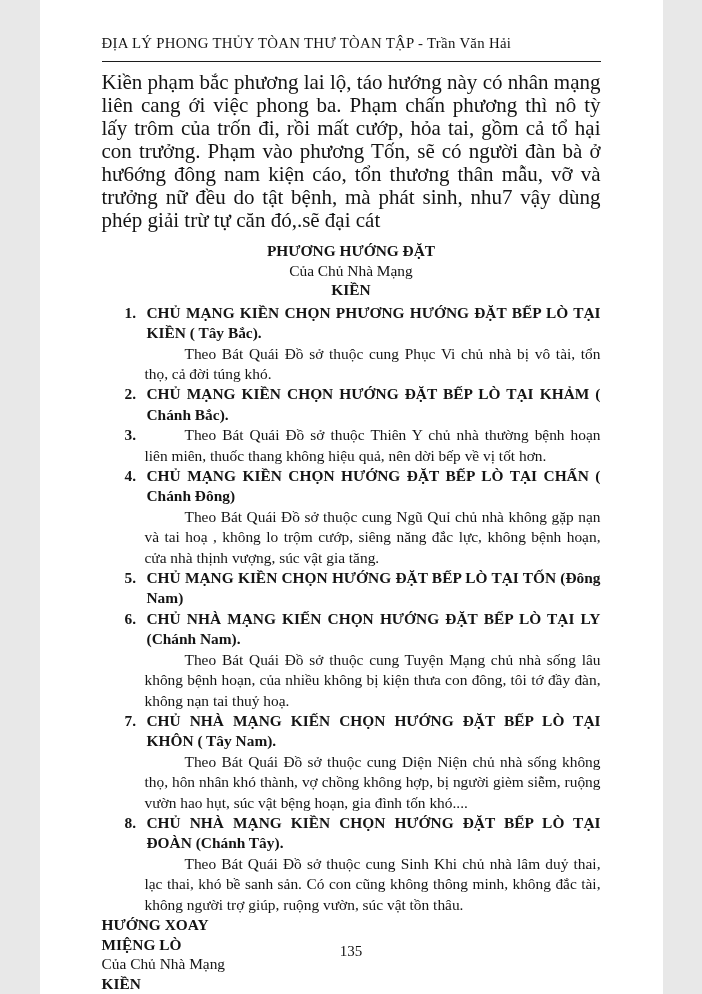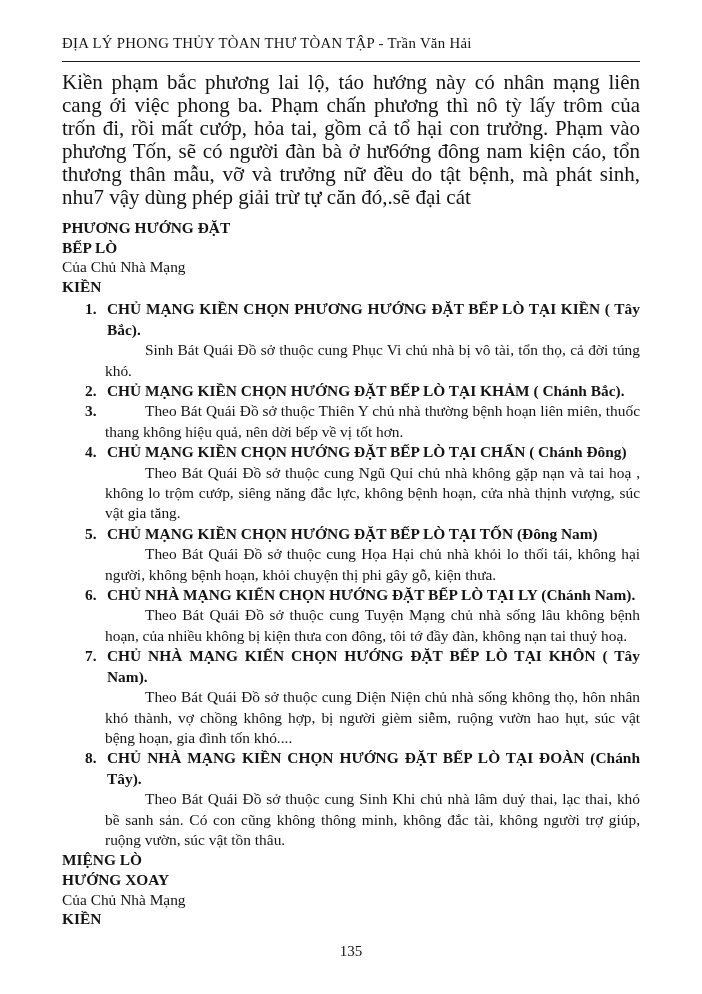--- a/index.html
+++ b/index.html
@@ -1,18 +1,18 @@
 <!DOCTYPE html>
 <html><head>
 <meta charset="utf-8">
 <style>
   html, body { margin: 0; padding: 0; background: #e8e8e8; }
   .page {
     position: relative;
-    width: 702px;
+    width: 623px;
     height: 994px;
     margin: 0 auto;
     background: #ffffff;
     color: #141414;
     font-family: "Liberation Serif", "DejaVu Serif", serif;
     box-sizing: border-box;
     padding: 34px 62px 8px 62px;
     overflow: hidden;
   }
   .doc-header {
@@ -21,21 +21,21 @@
     line-height: 18px;
     padding-bottom: 9px;
     border-bottom: 1.6px solid #1c1c1c;
   }
   .intro {
     margin-top: 9px;
     font-size: 21px;
     line-height: 23px;
     text-align: justify;
   }
-  .sect { margin-top: 9px; font-size: 15.4px; line-height: 19.6px; }
+  .sect { margin-top: 9px; font-size: 15.4px; line-height: 19.6px; text-align: center; }
   .sect .b { font-weight: bold; }
   .list { margin-top: 3px; font-size: 15.4px; line-height: 20.4px; }
   .item { position: relative; }
   .item-heading {
     position: relative;
     font-weight: bold;
     text-align: justify;
     padding-left: 45px;
   }
   .item-num {
@@ -67,33 +67,32 @@
 <div class="page">
 
   <div class="doc-header">
     <span>ĐỊA LÝ PHONG THỦY TÒAN THƯ  TÒAN TẬP -  Trần Văn Hải</span>
   </div>
 
   <div class="intro">Kiền phạm bắc phương lai lộ, táo hướng này có nhân mạng liên cang ới việc phong ba. Phạm chấn phương thì nô tỳ lấy trôm của trốn đi, rồi mất cướp, hỏa tai, gồm cả tổ hại con trưởng. Phạm vào phương Tốn, sẽ có người đàn bà ở hư6ớng đông nam kiện cáo, tổn thương thân mẫu, vỡ và trưởng nữ đều do tật bệnh, mà phát sinh, nhu7 vậy dùng phép giải trừ tự căn đó,.sẽ đại cát</div>
 
   <div class="sect">
     <div class="b">PHƯƠNG HƯỚNG ĐẶT</div>
-    <div class="b">BẾP LÒ</div>
     <div>Của Chủ Nhà Mạng</div>
     <div class="b">KIỀN</div>
   </div>
 
   <div class="list">
 
     <div class="item">
       <div class="item-heading">
         <span class="item-num">1.</span>
         <span>CHỦ MẠNG KIỀN CHỌN PHƯƠNG HƯỚNG ĐẶT BẾP LÒ TẠI KIỀN ( Tây Bắc).</span>
       </div>
-      <div class="item-body">Sinh Bát Quái Đồ sở thuộc cung Phục Vi chủ nhà bị vô tài, tổn thọ, cả đời túng khó.</div>
+      <div class="item-body">Theo Bát Quái Đồ sở thuộc cung Phục Vi chủ nhà bị vô tài, tổn thọ, cả đời túng khó.</div>
     </div>
 
     <div class="item">
       <div class="item-heading">
         <span class="item-num">2.</span>
         <span>CHỦ MẠNG KIỀN CHỌN HƯỚNG ĐẶT BẾP LÒ TẠI KHẢM ( Chánh Bắc).</span>
       </div>
     </div>
 
     <div class="item">
@@ -109,21 +108,20 @@
         <span>CHỦ MẠNG KIỀN CHỌN HƯỚNG ĐẶT BẾP LÒ TẠI CHẤN ( Chánh  Đông)</span>
       </div>
       <div class="item-body">Theo Bát Quái Đồ sở thuộc cung Ngũ Quỉ chủ nhà không gặp nạn và tai hoạ , không lo trộm cướp, siêng năng đắc lực, không bệnh hoạn, cửa nhà thịnh vượng, súc vật gia tăng.</div>
     </div>
 
     <div class="item">
       <div class="item-heading">
         <span class="item-num">5.</span>
         <span>CHỦ MẠNG KIỀN CHỌN HƯỚNG ĐẶT BẾP LÒ TẠI TỐN (Đông Nam)</span>
       </div>
-      <div class="item-body">Theo Bát Quái Đồ sở thuộc cung Họa Hại chủ nhà khỏi lo thối tái, không hại người, không bệnh hoạn, khỏi chuyện thị phi gây gỗ, kiện thưa.</div>
     </div>
 
     <div class="item">
       <div class="item-heading">
         <span class="item-num">6.</span>
         <span>CHỦ NHÀ MẠNG KIẾN CHỌN HƯỚNG ĐẶT BẾP LÒ TẠI LY (Chánh Nam).</span>
       </div>
       <div class="item-body">Theo Bát Quái Đồ sở thuộc cung Tuyện Mạng chủ nhà sống lâu không bệnh hoạn, của nhiều không bị kiện thưa con đông, tôi tớ đầy đàn, không nạn tai thuỷ hoạ.</div>
     </div>
 
@@ -139,21 +137,21 @@
       <div class="item-heading">
         <span class="item-num">8.</span>
         <span>CHỦ NHÀ MẠNG KIỀN CHỌN HƯỚNG ĐẶT BẾP LÒ TẠI ĐOÀN (Chánh Tây).</span>
       </div>
       <div class="item-body">Theo Bát Quái Đồ sở thuộc cung Sinh Khi chủ nhà lâm duỷ thai, lạc thai, khó bề sanh sản. Có con cũng không thông minh, không đắc tài, không người trợ giúp, ruộng vườn, súc vật tồn thâu.</div>
     </div>
 
   </div>
 
   <div class="sect2">
+    <div class="b">HƯỚNG XOAY</div>
     <div class="b">MIỆNG LÒ</div>
-    <div class="b">HƯỚNG XOAY</div>
     <div>Của Chủ Nhà Mạng</div>
     <div class="b">KIỀN</div>
   </div>
 
   <div class="page-number">135</div>
 
 </div>
 
 </body></html>

